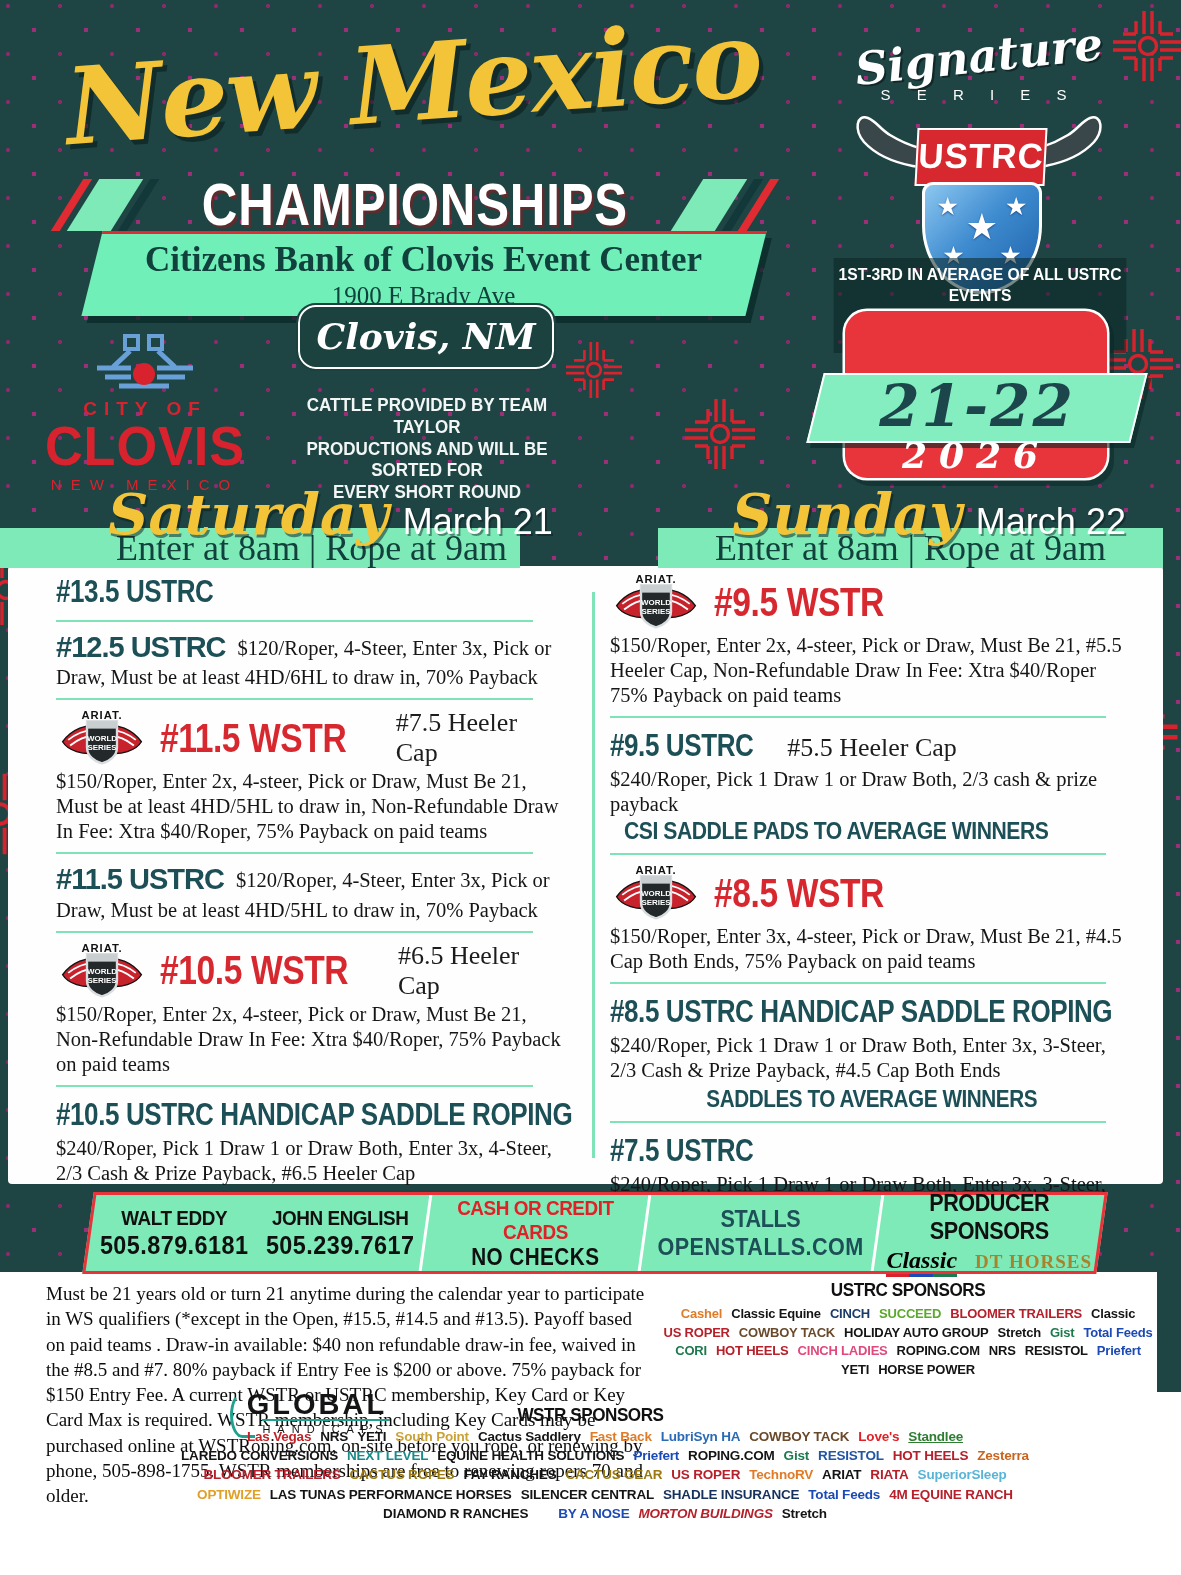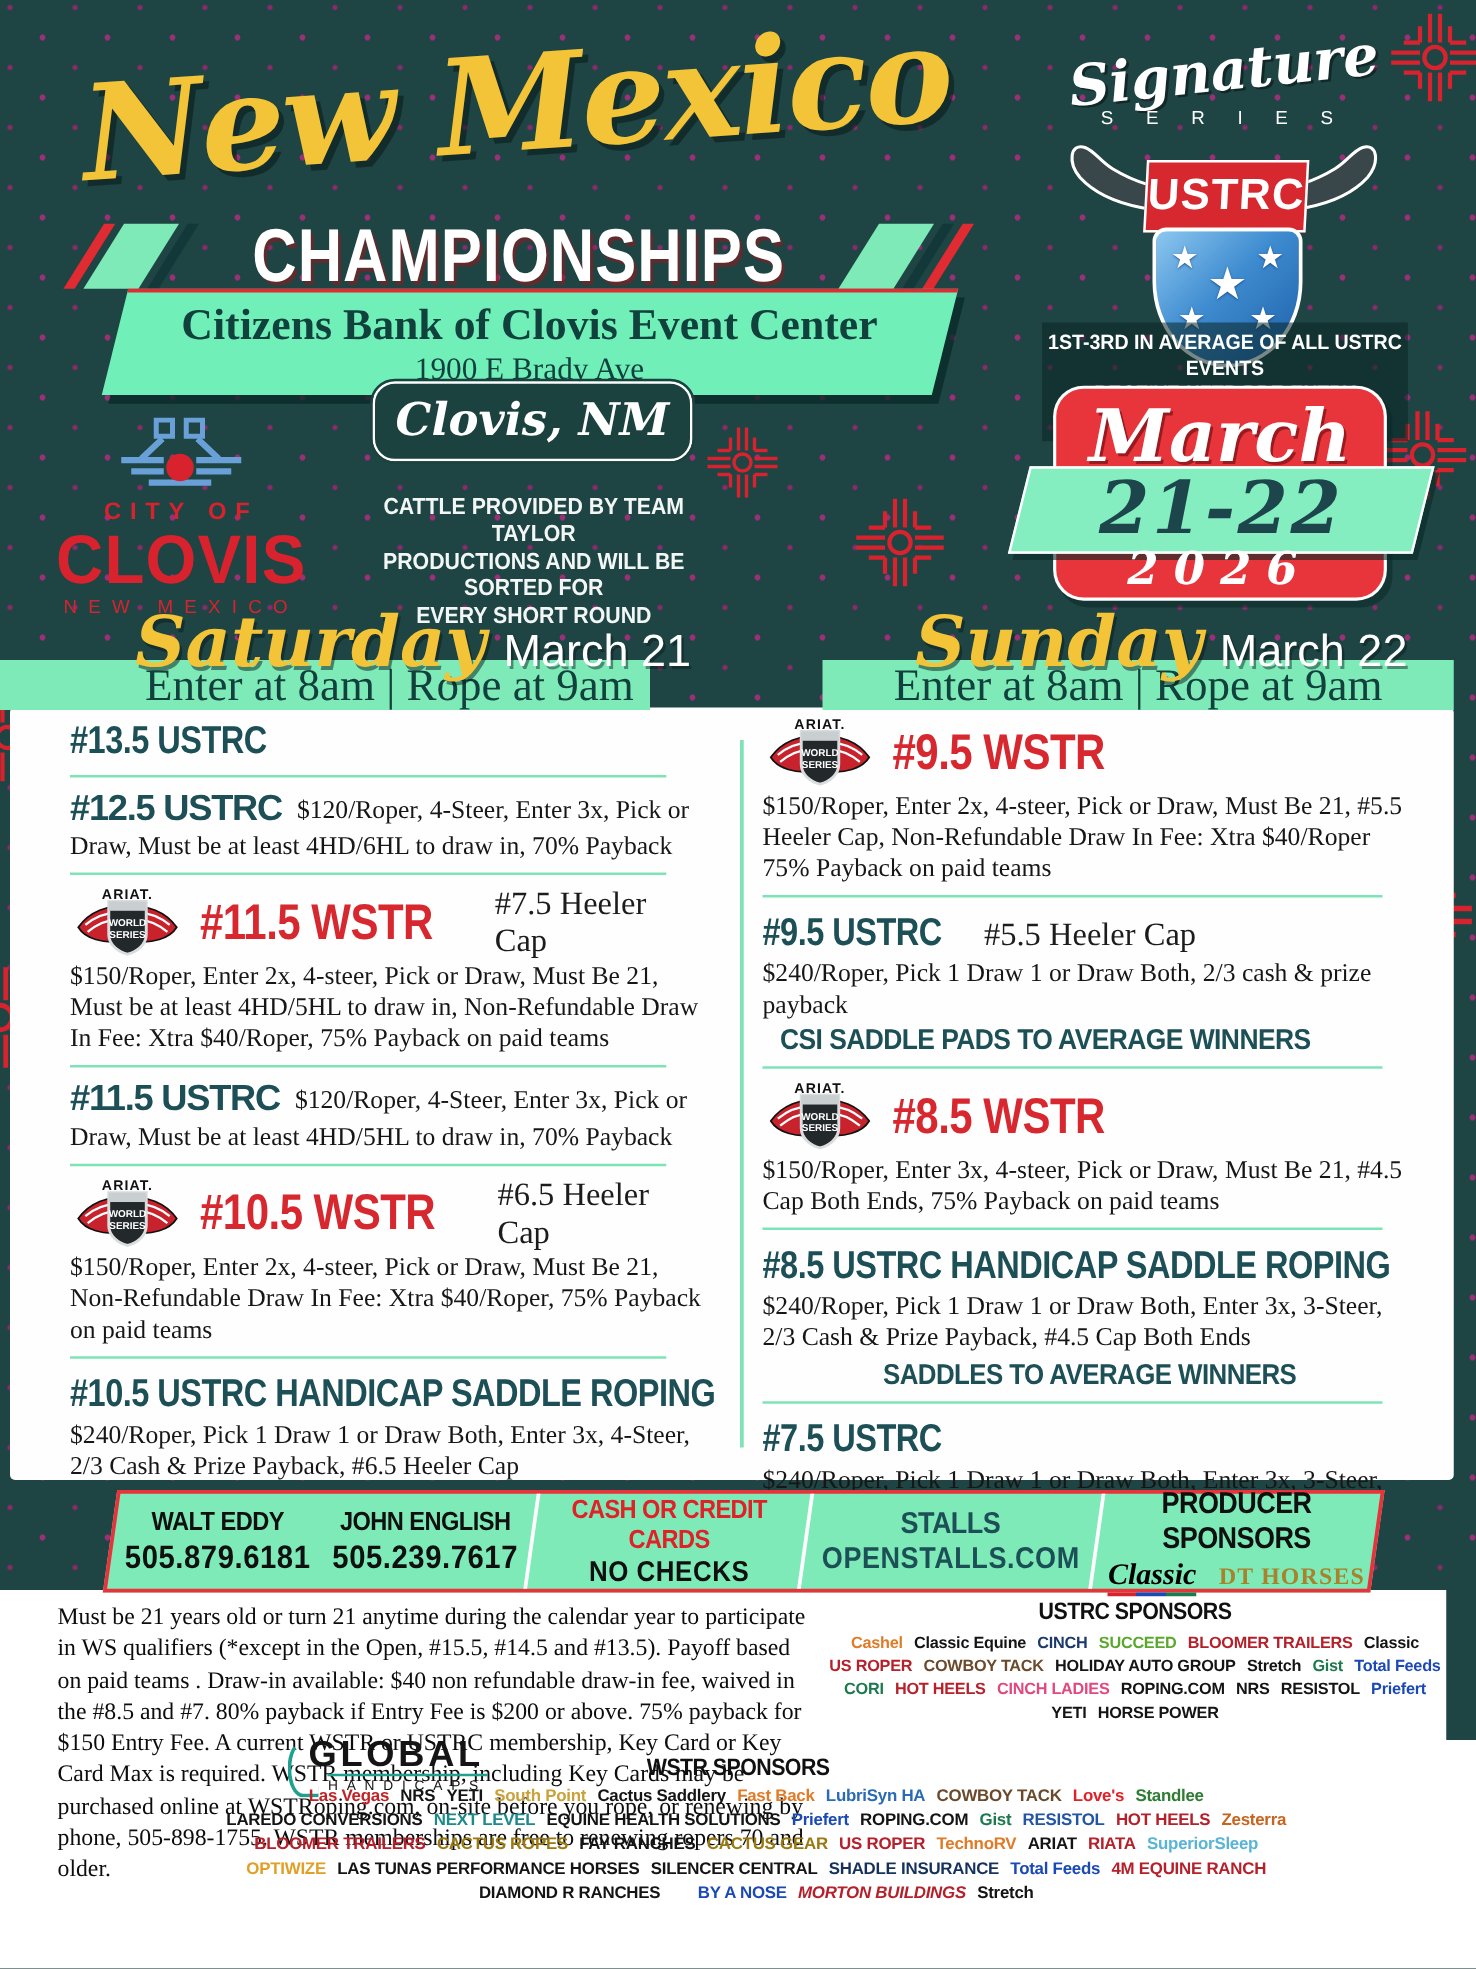--- a/index.html
+++ b/index.html
@@ -252,21 +252,20 @@
       <span class="st-br">★</span>
     </div>
   </div>
 
   <div class="abs avg-note cond">
     <div>1ST-3RD IN AVERAGE OF ALL USTRC EVENTS</div>
     <div>RECEIVE NFTR PRE-ENTRY DISCOUNTS</div>
   </div>
 
   <div class="abs march-badge">
-    <div class="march-word script">March</div>
     <div class="days-band">
       <div class="days-txt">21-22</div>
     </div>
     <div class="year-txt script">2026</div>
   </div>
 
   <div class="abs day-head dh-sat">
     <span class="day-script script">Saturday</span>
     <span class="day-date">March 21</span>
   </div>
@@ -489,21 +488,21 @@
     <div class="chips">
         <span class="chip" style="color: rgb(192, 34, 39);">Las Vegas</span>
         <span class="chip" style="color: rgb(20, 20, 20);">NRS</span>
         <span class="chip" style="color: rgb(20, 20, 20);">YETI</span>
         <span class="chip" style="color: rgb(202, 162, 58);">South Point</span>
         <span class="chip" style="color: rgb(20, 20, 20);">Cactus Saddlery</span>
         <span class="chip" style="color: rgb(224, 123, 40);">Fast Back</span>
         <span class="chip" style="color: rgb(42, 107, 181);">LubriSyn HA</span>
         <span class="chip" style="color: rgb(107, 74, 44);">COWBOY TACK</span>
         <span class="chip" style="color: rgb(224, 33, 39);">Love's</span>
-        <span class="chip" style="color: rgb(46, 125, 50);">Standlee</span>
+        <span class="chip" style="color: rgb(46, 125, 50); text-decoration: underline;">Standlee</span>
         <span class="chip" style="color: rgb(20, 20, 20);">LAREDO CONVERSIONS</span>
         <span class="chip" style="color: rgb(29, 138, 138);">NEXT LEVEL</span>
         <span class="chip" style="color: rgb(20, 20, 20);">EQUINE HEALTH SOLUTIONS</span>
         <span class="chip" style="color: rgb(27, 73, 181);">Priefert</span>
         <span class="chip" style="color: rgb(20, 20, 20);">ROPING.COM</span>
         <span class="chip" style="color: rgb(29, 122, 79);">Gist</span>
         <span class="chip" style="color: rgb(34, 85, 164);">RESISTOL</span>
         <span class="chip" style="color: rgb(181, 32, 42);">HOT HEELS</span>
         <span class="chip" style="color: rgb(200, 100, 30);">Zesterra</span>
         <span class="chip" style="color: rgb(181, 32, 42);">BLOOMER TRAILERS</span>

